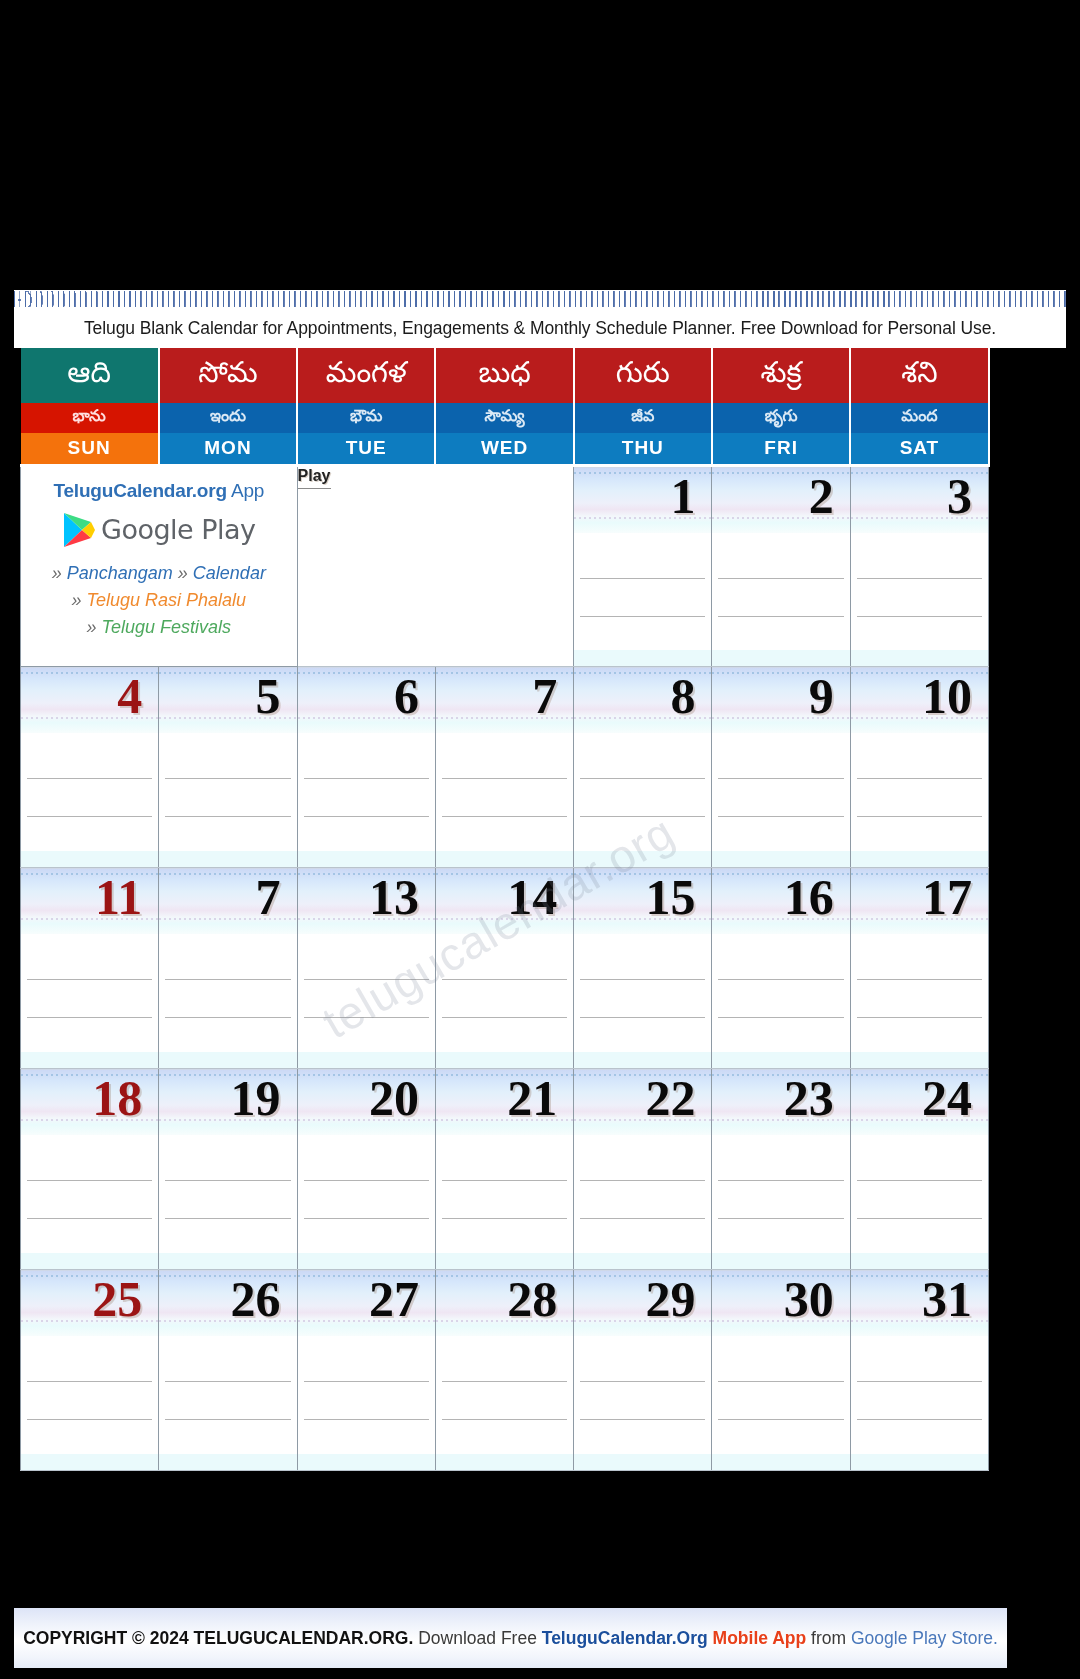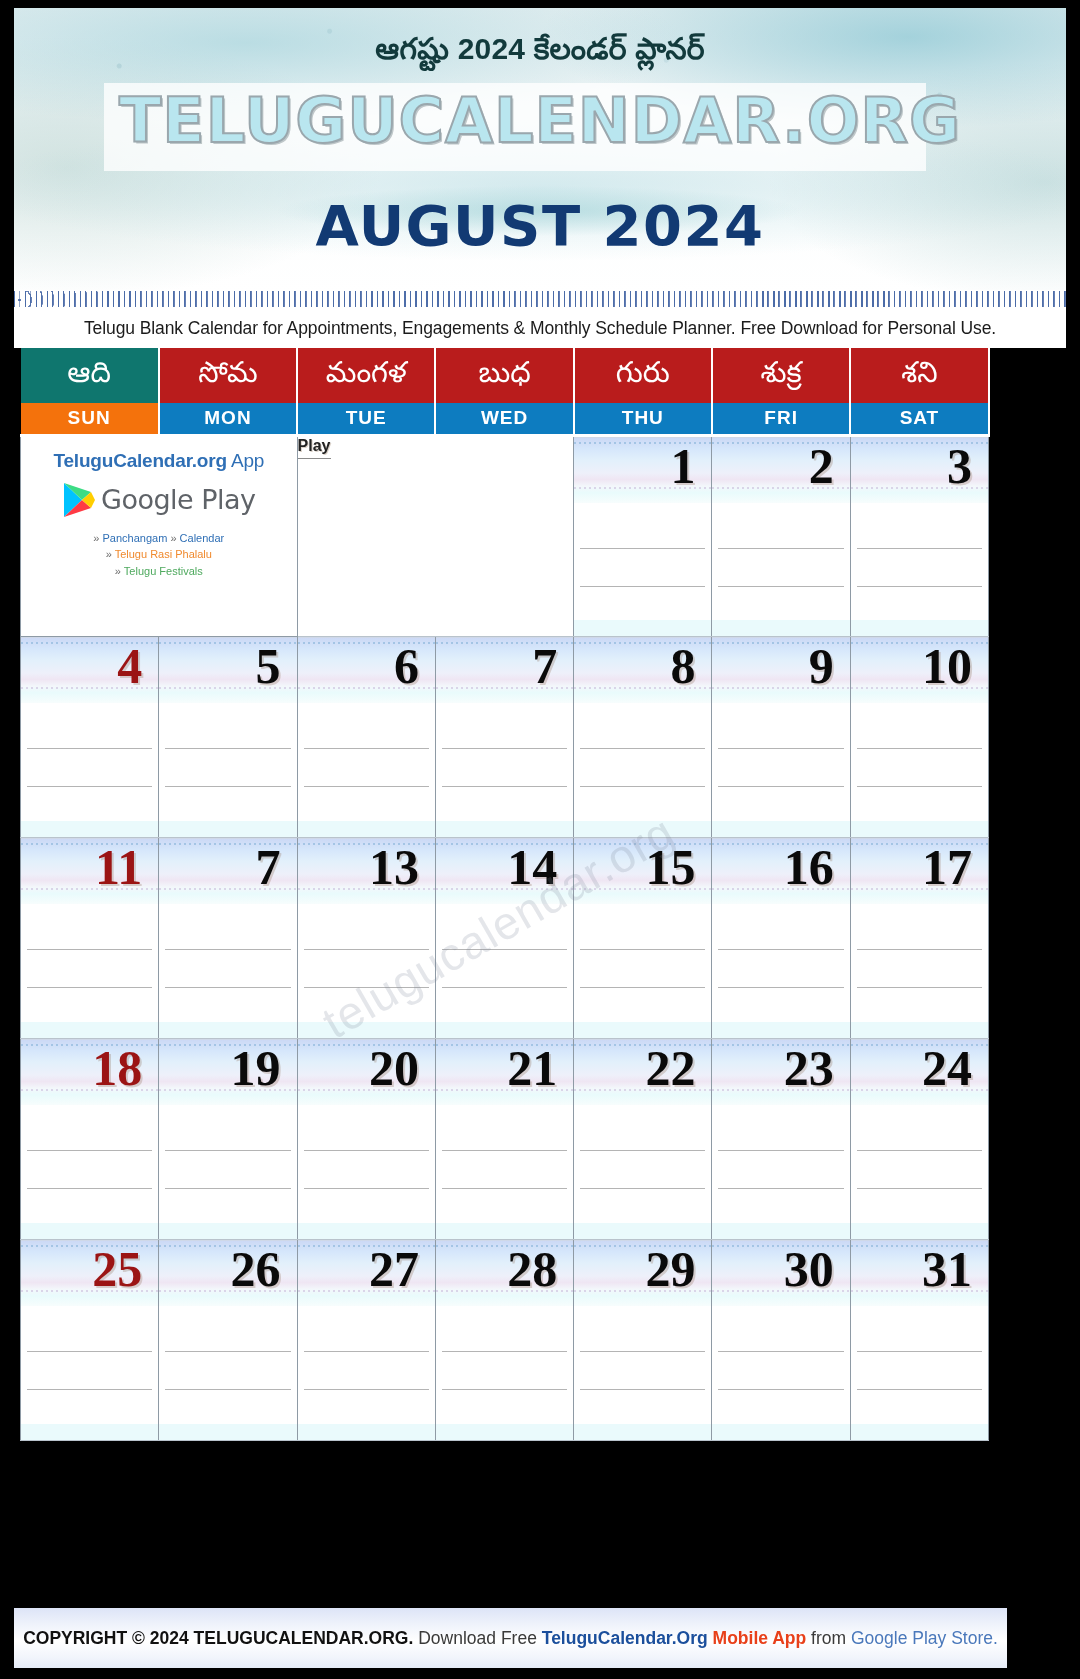--- a/index.html
+++ b/index.html
@@ -286,21 +286,21 @@
     gap: 5px;
   }
   .gplay svg { display: block; }
   .gplay-text {
     font-family: "DejaVu Sans", sans-serif;
     font-size: 27px;
     color: #5f6368;
     letter-spacing: -.5px;
   }
   .links { margin-top: 11px; line-height: 1.52; }
-  .links .row { font-size: 11px; }
+  .links .row { font-size: 18px; font-style: italic; }
   .chev { color: #6b6b6b; }
   .lnk-blue { color: #2f6fb5; }
   .lnk-orange { color: #f08a2e; }
   .lnk-green { color: #4ea95e; }
 
   .notescell {
     height: 201px;
     vertical-align: top;
     background: #ffffff;
     border-top: 1px solid #8e9aa5;
@@ -356,44 +356,46 @@
   .ft-brand { font-weight: bold; color: #1b4f9c; }
   .ft-app { font-weight: bold; color: #e8401a; }
   .ft-from { color: #3a3a3a; }
   .ft-store { color: #4a78bb; }
 </style>
 </head>
 <body>
 
 <div id="page">
 
-  <div class="banner">
-    <div class="telugu-title">ఆగష్టు 2024 కేలండర్ ప్లానర్</div>
-    <div class="logo-band"></div>
-    <div class="logo-text">TELUGUCALENDAR.ORG</div>
-    <div class="month-glow"></div>
-    <div class="month-title">AUGUST 2024</div>
-  </div>
 
   <div class="ornament"></div>
 
   <div class="subtitle-wrap">
     <div class="subtitle">Telugu Blank Calendar for Appointments, Engagements &amp; Monthly Schedule Planner. Free Download for Personal Use.</div>
   </div>
 
   <table class="cal">
     <thead>
       <tr>
         <th class="hd hd-te sun">ఆది</th>
         <th class="hd hd-te">సోమ</th>
         <th class="hd hd-te">మంగళ</th>
         <th class="hd hd-te">బుధ</th>
         <th class="hd hd-te">గురు</th>
         <th class="hd hd-te">శుక్ర</th>
         <th class="hd hd-te">శని</th>
+      </tr>
+      <tr>
+        <th class="hd-alt sun">భాను</th>
+        <th class="hd-alt">ఇందు</th>
+        <th class="hd-alt">భౌమ</th>
+        <th class="hd-alt">సౌమ్య</th>
+        <th class="hd-alt">జీవ</th>
+        <th class="hd-alt">భృగు</th>
+        <th class="hd-alt">మంద</th>
       </tr>
       <tr>
         <th class="hd-en sun">SUN</th>
         <th class="hd-en">MON</th>
         <th class="hd-en">TUE</th>
         <th class="hd-en">WED</th>
         <th class="hd-en">THU</th>
         <th class="hd-en">FRI</th>
         <th class="hd-en">SAT</th>
       </tr>

